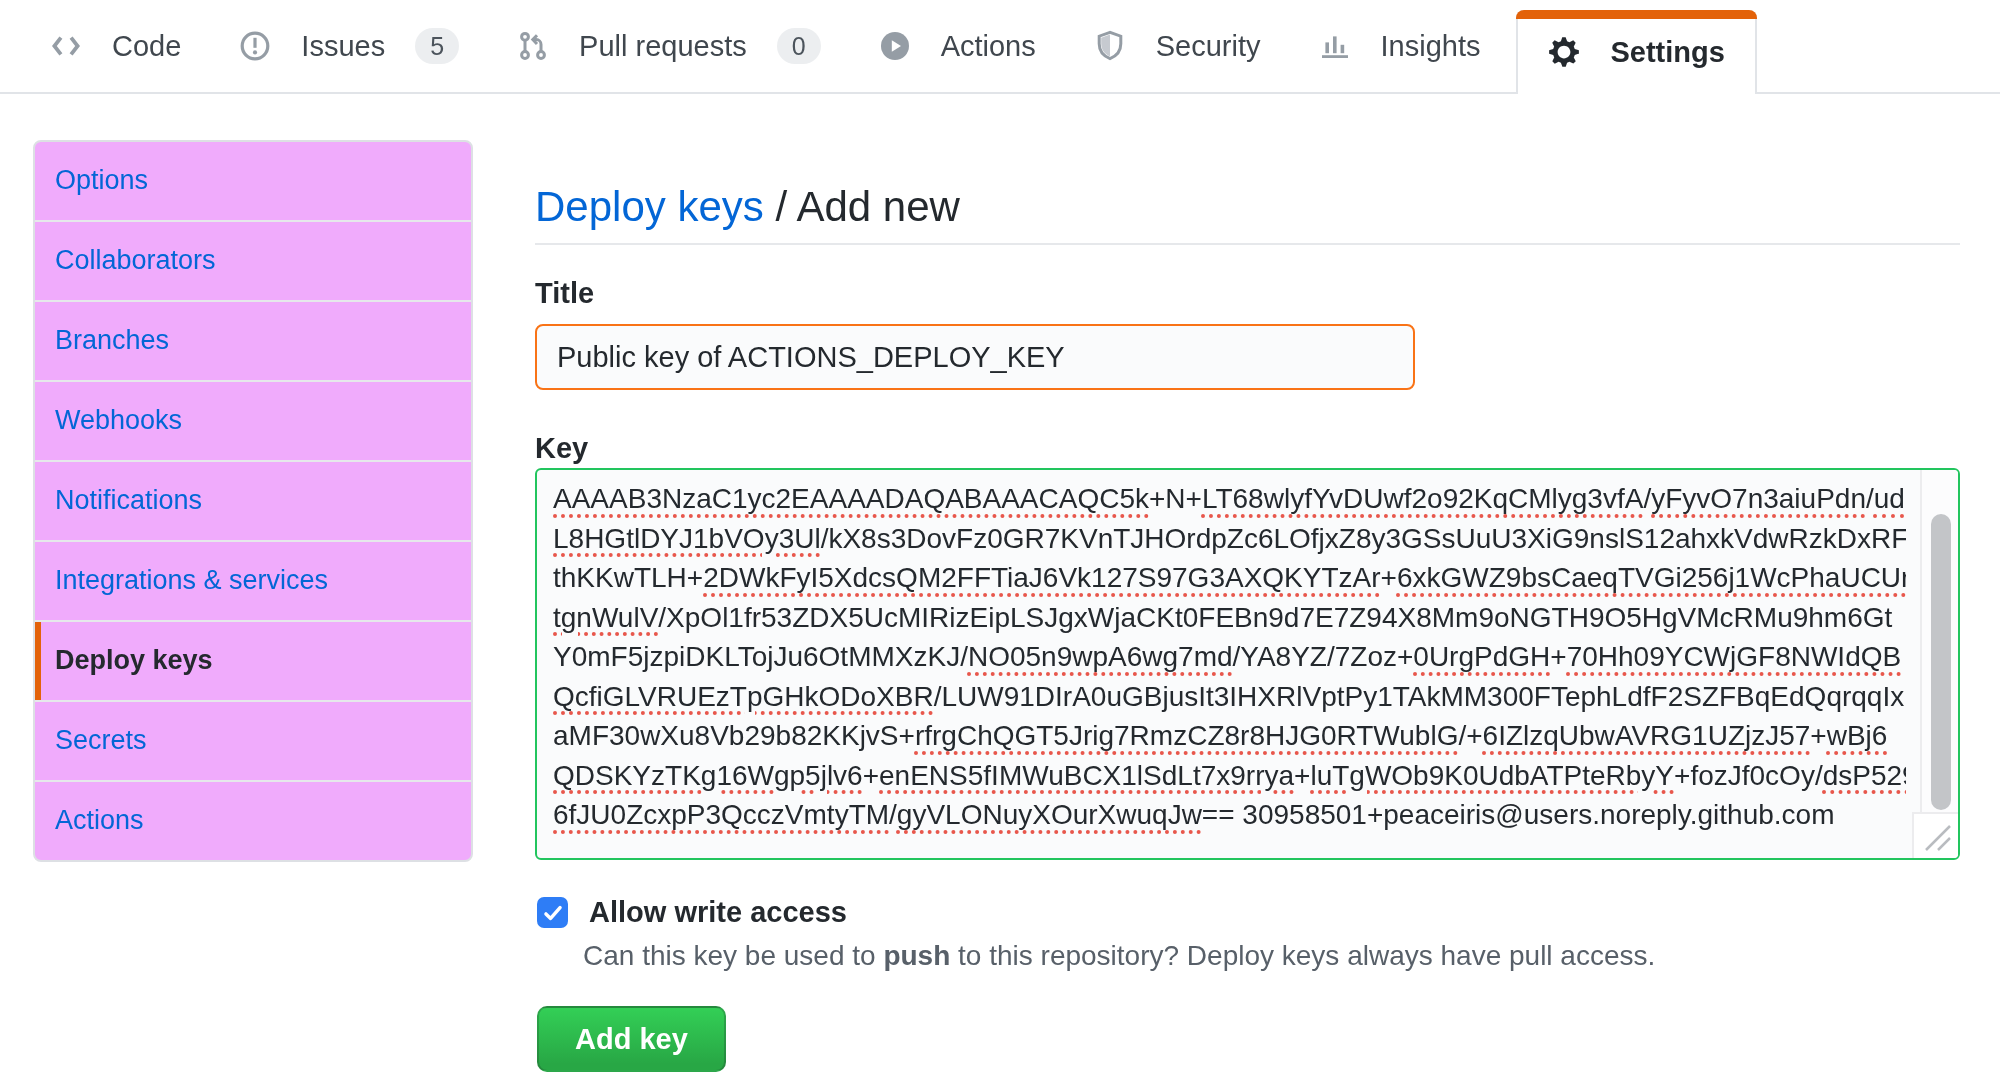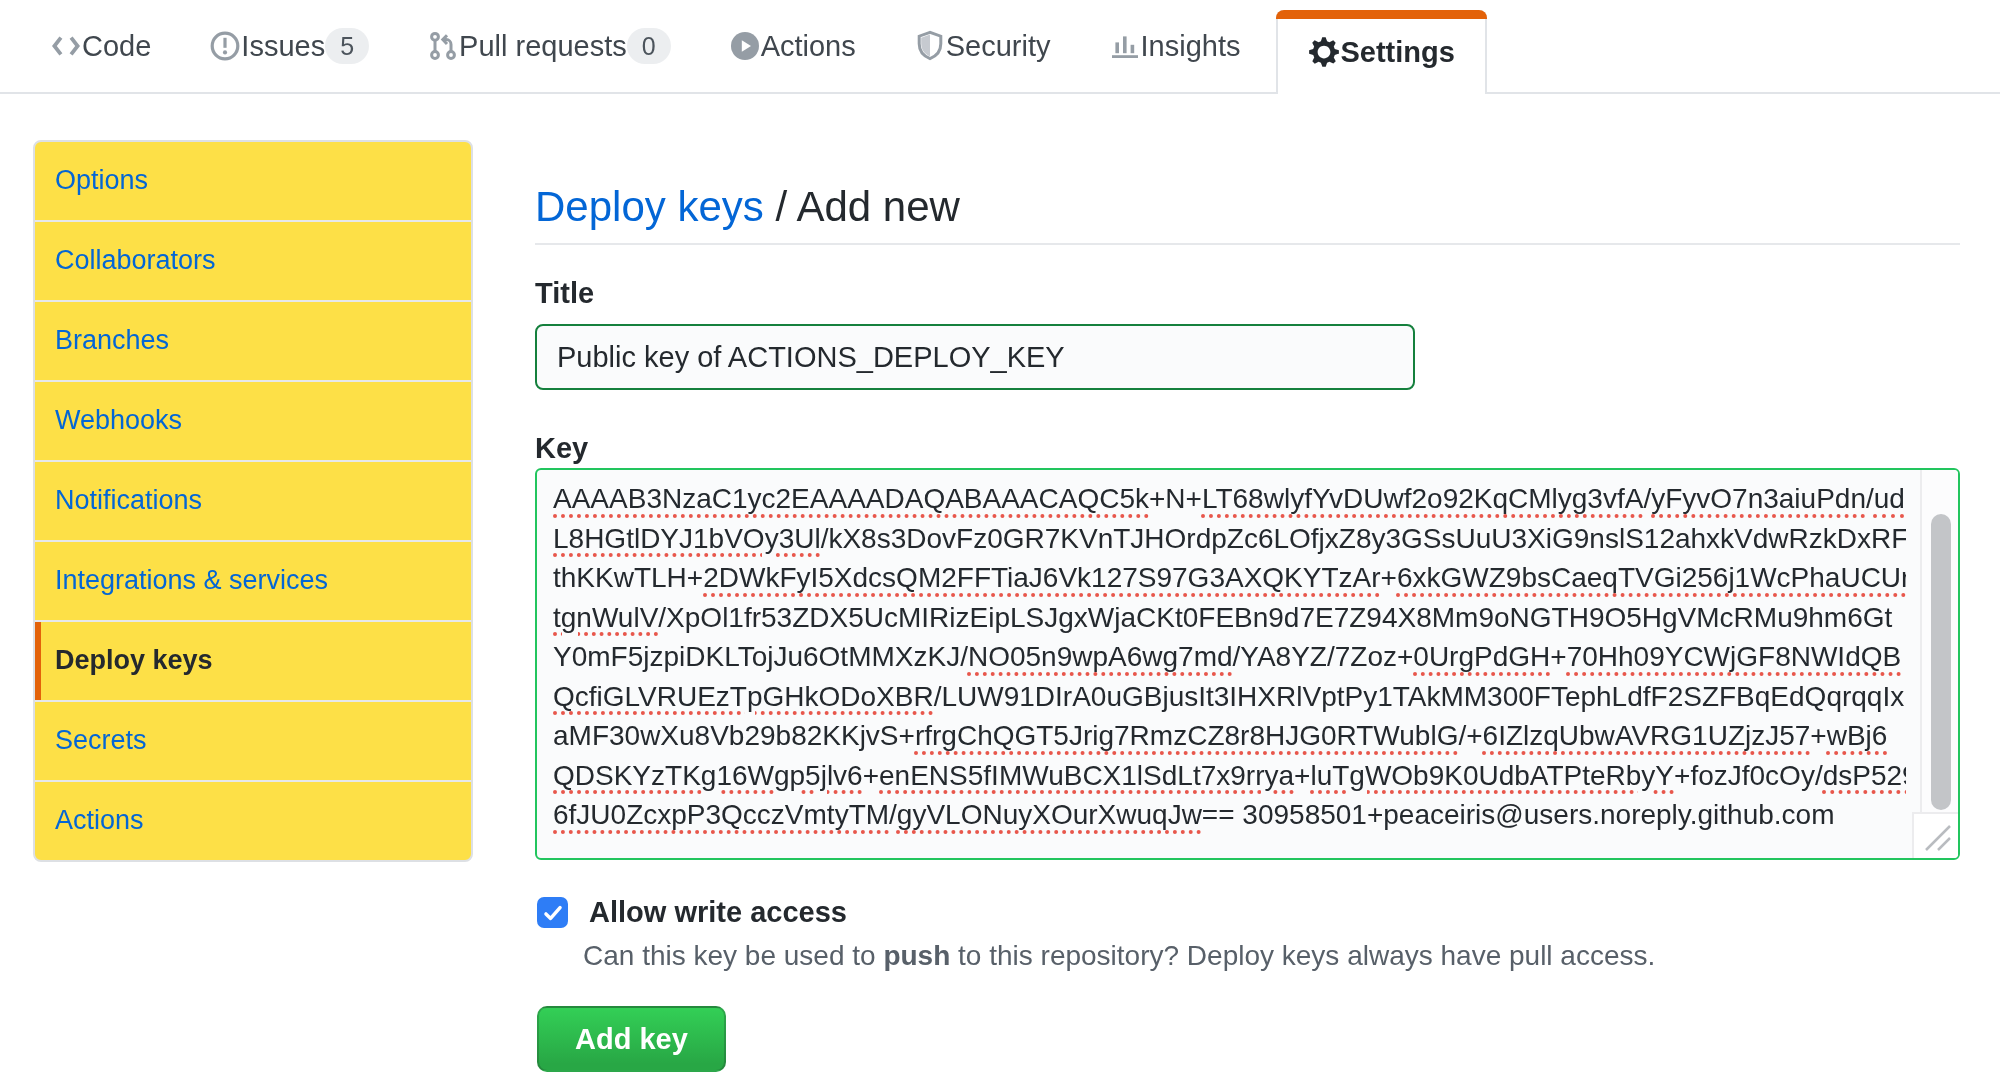--- a/index.html
+++ b/index.html
@@ -2,50 +2,50 @@
 <html><head>
 <meta charset="utf-8">
 <style>
   html,body{margin:0;padding:0;background:#fff;}
   body{width:2000px;height:1090px;position:relative;overflow:hidden;
        font-family:"Liberation Sans","DejaVu Sans",sans-serif;color:#24292e;
        -webkit-font-smoothing:antialiased;}
   
   .nav{height:92px;border-bottom:2px solid #e1e4e8;display:flex;align-items:stretch;
        padding-left:28px;background:#fff;position:relative;}
-  .tab{display:flex;align-items:center;gap:0;padding:0 22px;margin-right:14px;
+  .tab{display:flex;align-items:center;gap:30px;padding:0 22px;margin-right:14px;
        font-size:29px;color:#40474e;cursor:pointer;white-space:nowrap;}
   .tab svg{display:block;}
   .tab .cnt{background:#eceef0;border-radius:22px;padding:3px 15px;font-size:25px;
        color:#4c545c;line-height:1.2;}
   .tab.active{background:#fff;border-left:2px solid #e1e4e8;border-right:2px solid #e1e4e8;
        border-radius:8px 8px 0 0;margin-top:10px;margin-bottom:-2px;position:relative;
        font-weight:600;color:#24292e;padding:0 30px;z-index:2;justify-content:center;}
   .tab.active::before{content:"";position:absolute;top:0;left:-2px;right:-2px;height:9px;
        background:#e36209;border-radius:8px 8px 0 0;}
   
   .sidebar{position:absolute;left:33px;top:140px;width:436px;border:2px solid #dde0e4;
-       border-radius:8px;overflow:hidden;background:#fde047;}
+       border-radius:8px;overflow:hidden;background:#f0abfc;}
   .side-item{display:block;padding:23px 20px 24px 20px;font-size:27px;color:#0366d6;
        border-top:2px solid #e6e8eb;position:relative;cursor:pointer;}
   .side-item:first-child{border-top:none;}
   .side-item.active{color:#24292e;font-weight:700;}
   .side-item.active::before{content:"";position:absolute;left:0;top:0;bottom:0;width:6px;
        background:#e36209;}
   
   .main{position:absolute;left:535px;top:140px;width:1425px;height:950px;}
   .crumb{position:absolute;top:8px;left:0;font-size:42px;font-weight:400;color:#24292e;
        white-space:pre;}
   .crumb a{color:#0366d6;text-decoration:none;cursor:pointer;}
   .divider{position:absolute;top:103px;left:0;width:100%;border-bottom:2px solid #e6e8eb;}
   .field-label{position:absolute;left:0;font-size:29px;font-weight:700;color:#24292e;}
   .lbl-title{top:137px;}
   .lbl-key{top:292px;}
   .title-input{position:absolute;top:184px;left:0;width:880px;height:66px;box-sizing:border-box;
-       border:2px solid #15803d;border-radius:8px;background:#fafbfc;font-size:29px;
+       border:2px solid #f97316;border-radius:8px;background:#fafbfc;font-size:29px;
        color:#24292e;padding:0 20px;font-family:inherit;outline:none;}
   .key-box{position:absolute;top:328px;left:0;width:1425px;height:392px;box-sizing:border-box;
        border:2px solid #22c55e;border-radius:6px;background:#fafbfc;overflow:hidden;}
   .key-content{position:absolute;left:16px;top:9px;right:52px;bottom:8px;overflow:hidden;
        font-size:28px;line-height:39.5px;color:#24292e;cursor:text;}
   .key-line{white-space:pre;overflow:hidden;}
   .ms{text-decoration-line:underline;text-decoration-style:dotted;
        text-decoration-color:#e8574c;text-decoration-thickness:4px;text-underline-offset:6px;}
   .scroll-track{position:absolute;top:0;right:0;width:36px;bottom:44px;background:#fcfcfd;
        border-left:2px solid #ececee;}

